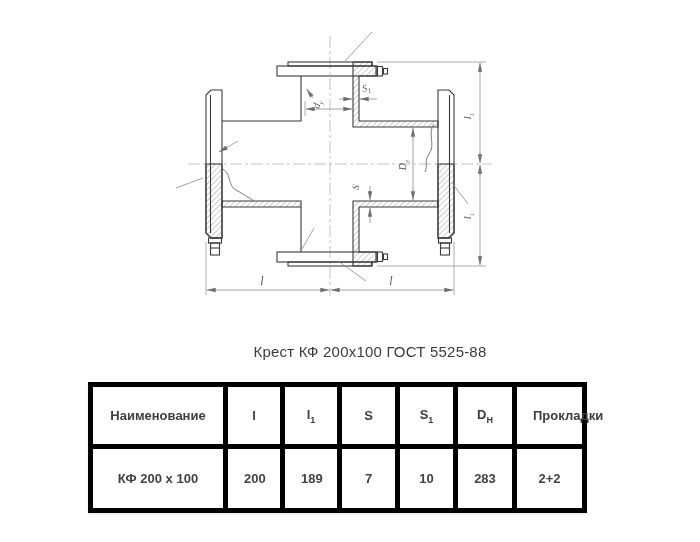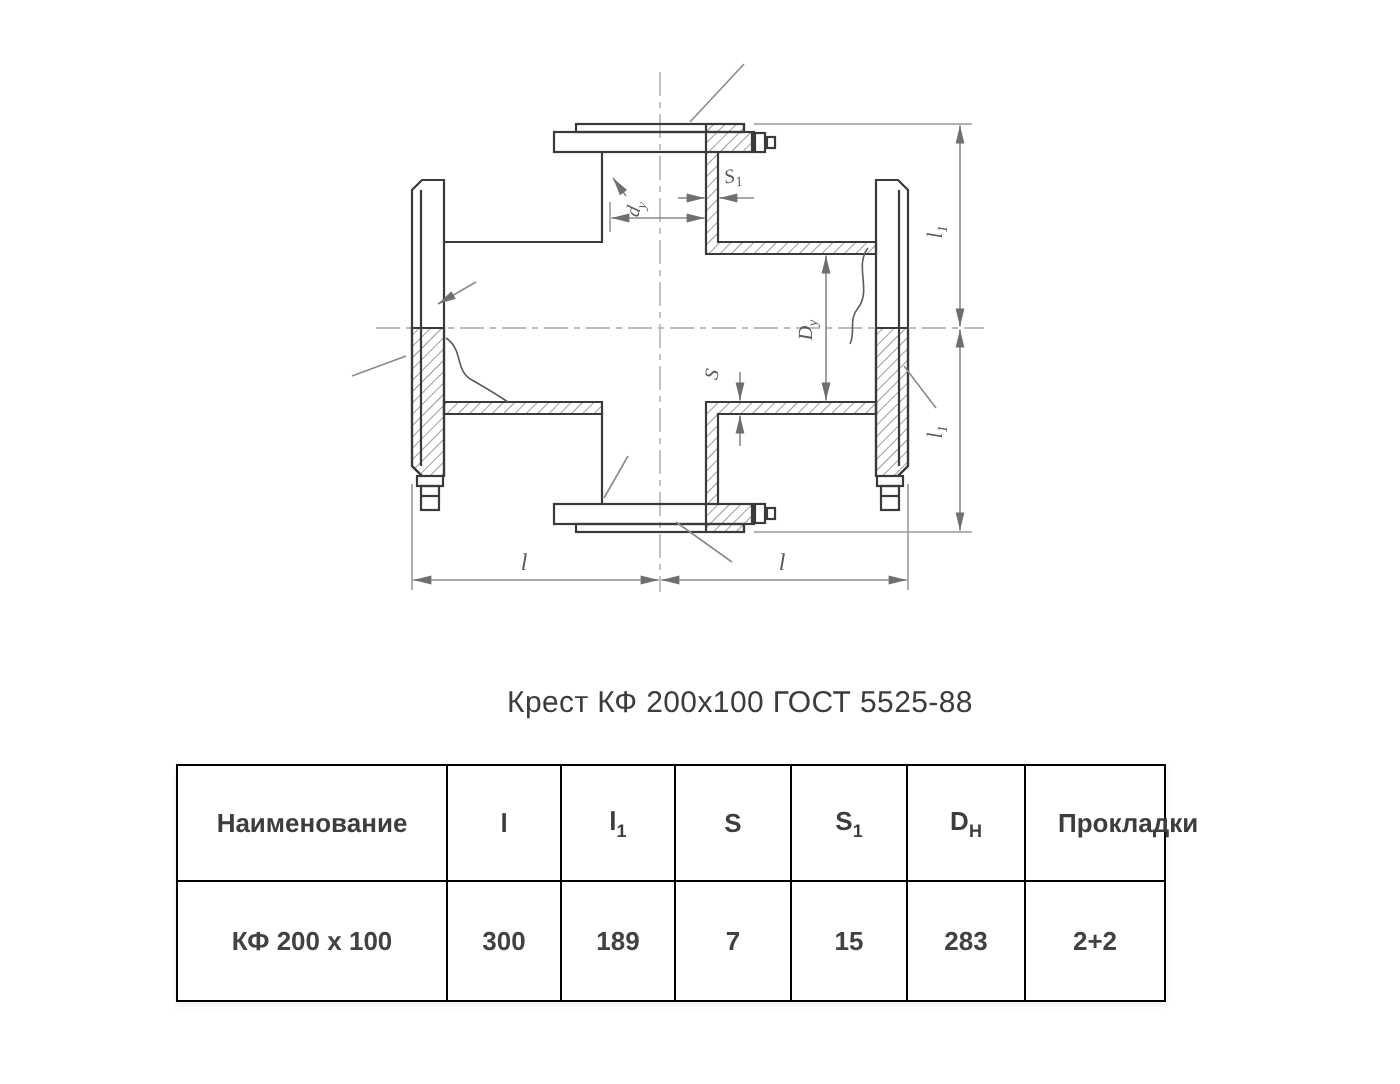--- a/index.html
+++ b/index.html
@@ -4,21 +4,21 @@
 <style>
   html,body{margin:0;padding:0;background:#ffffff;}
   .page{position:relative;width:700px;height:542px;background:#ffffff;overflow:hidden;
         font-family:"Liberation Sans",sans-serif;}
   svg{position:absolute;top:0;left:0;}
   .caption{position:absolute;top:343px;left:0;width:700px;text-align:center;
            font-size:15px;color:#3c3c3c;letter-spacing:.2px;margin-left:20px;}
   table.spec{position:absolute;top:382px;left:88px;width:494px;border-collapse:collapse;
              table-layout:fixed;font-size:13px;color:#424242;background:#fff;
              box-shadow:0 2px 3px rgba(0,0,0,.07);}
-  table.spec th,table.spec td{border:1px solid #000000;text-align:center;vertical-align:middle;padding:16px;}
+  table.spec th,table.spec td{border:5px solid #000000;text-align:center;vertical-align:middle;padding:16px;}
   table.spec th{height:25px;font-weight:700;color:#3d3d3d;}
   table.spec td{height:27px;font-weight:700;}
   table.spec sub{font-size:9px;}
   .dimlabel{font-family:"Liberation Serif",serif;font-style:italic;fill:#5a5a5a;}
 </style>
 </head>
 <body>
 
 <div class="page">
 
@@ -141,23 +141,23 @@
           <th>l<sub>1</sub></th>
           <th>S</th>
           <th>S<sub>1</sub></th>
           <th>D<sub>Н</sub></th>
           <th>Прокладки</th>
         </tr>
       </thead>
     <tbody>
         <tr>
           <td>КФ 200 х 100</td>
-          <td>300</td>
+          <td>200</td>
           <td>189</td>
           <td>7</td>
-          <td>15</td>
+          <td>10</td>
           <td>283</td>
           <td>2+2</td>
         </tr>
       </tbody>
   </table>
 
 </div>
 
 </body></html>

